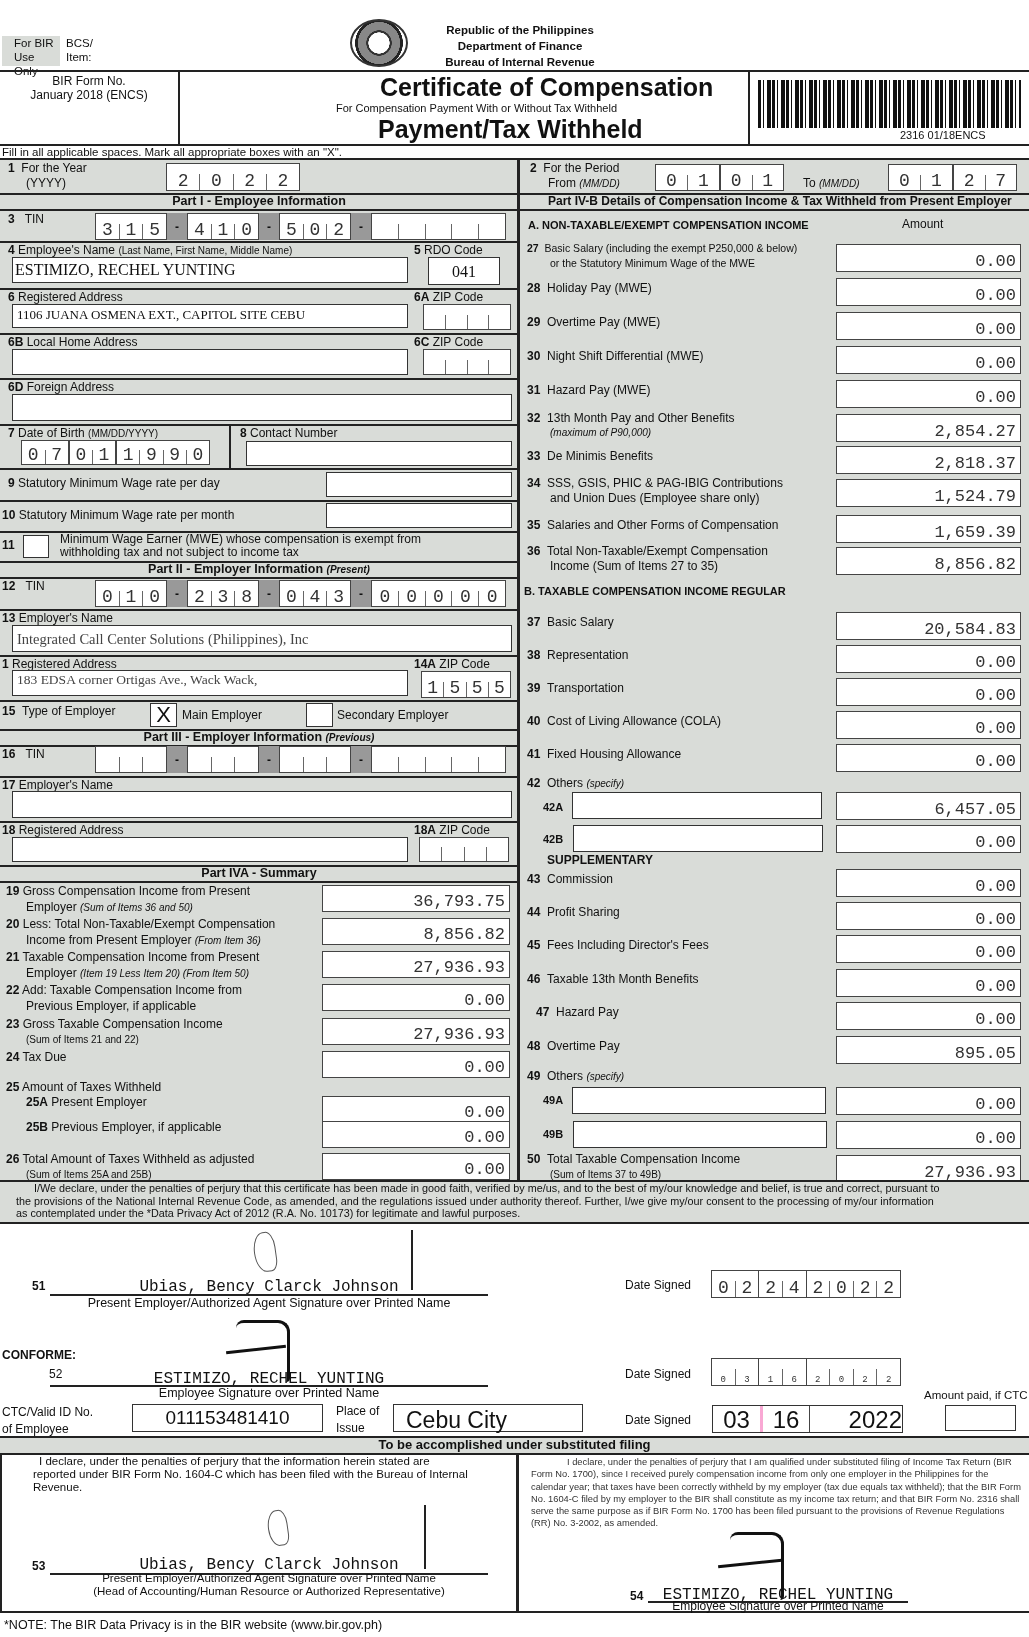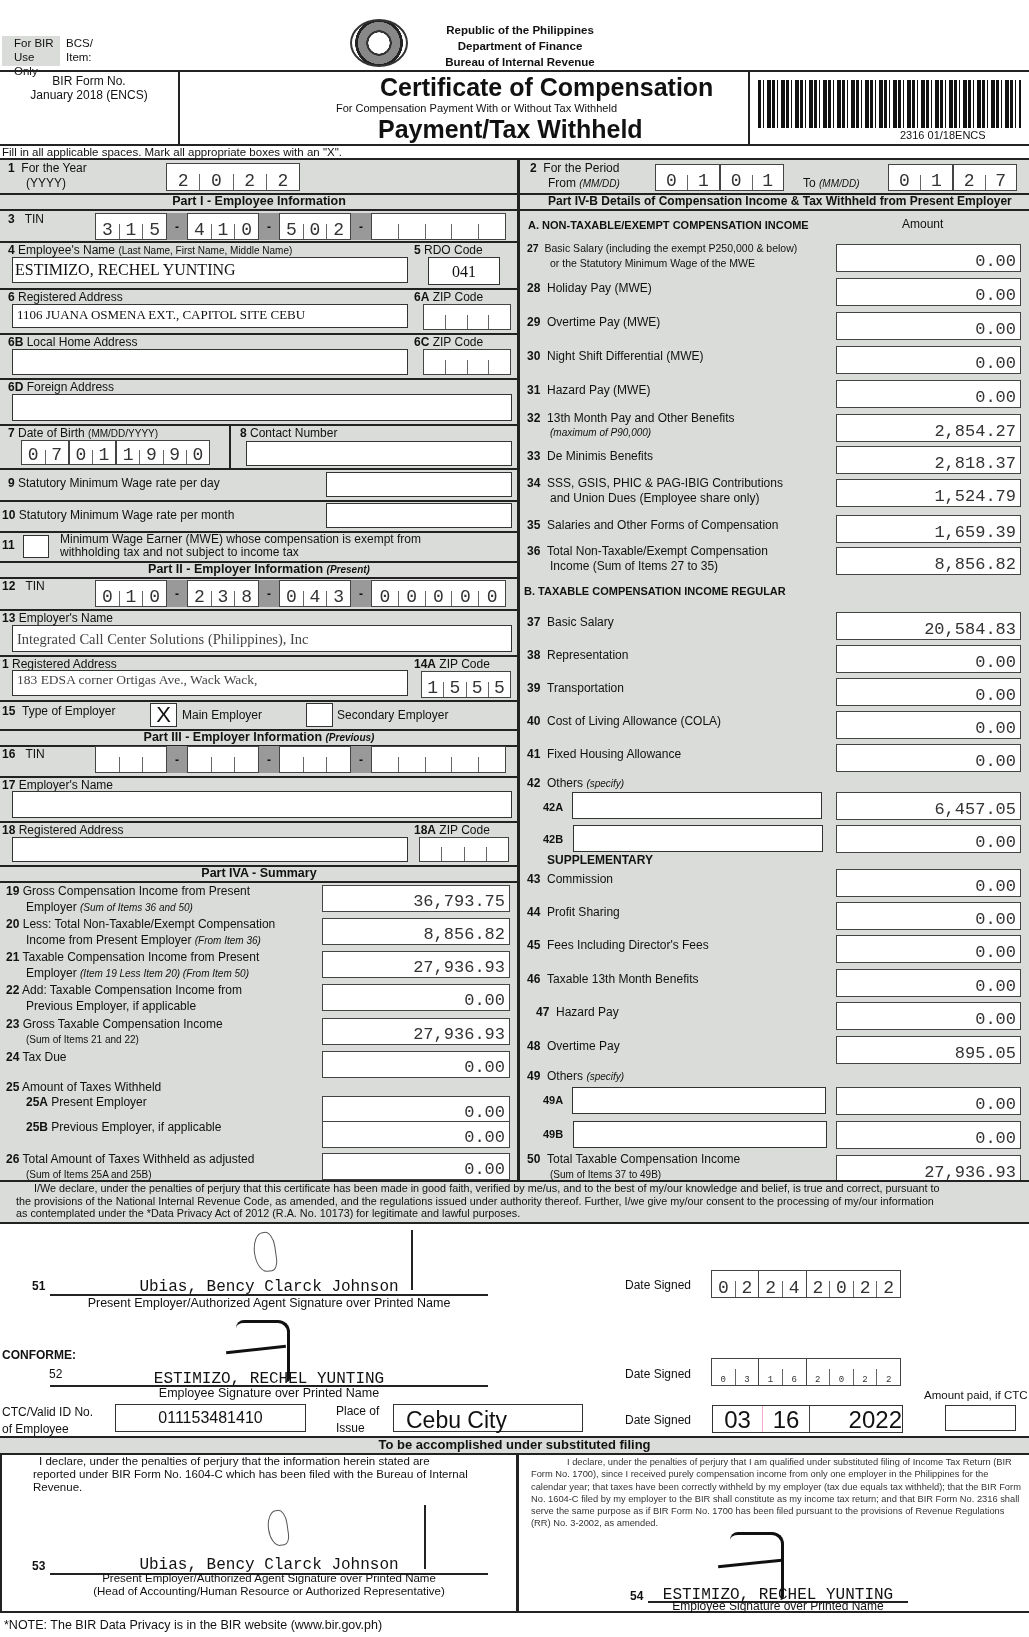--- a/index.html
+++ b/index.html
@@ -581,29 +581,29 @@
     <span style="font-size: 9px;">0</span>
     <span style="font-size: 9px;">2</span>
     <span style="font-size: 9px;">2</span>
   </div>
 <div class="lbl" style="left:924px;top:1389px;font-size:11.5px">Amount paid, if CTC</div>
 
 <div class="lbl" style="left:2px;top:1404px;line-height:17px">
   <div>CTC/Valid ID No.</div>
   <div>of Employee</div>
 </div>
-<div class="box" style="left:115px;top:1404px;width:191px;height:28px;font-size:16px;text-align:center;line-height:26px;border-width:1px"><span>011153481410</span></div>
+<div class="box" style="left:132px;top:1404px;width:191px;height:28px;font-size:19px;text-align:center;line-height:26px;border-width:1px"><span>011153481410</span></div>
 <div class="lbl" style="left:336px;top:1403px;line-height:17px">
   <div>Place of</div>
   <div>Issue</div>
 </div>
 <div class="box" style="left:393px;top:1404px;width:190px;height:28px;font-size:23px;line-height:30px;padding-left:12px;border-width:1px"><span>Cebu City</span></div>
 <div class="lbl" style="left:625px;top:1414px">Date Signed</div>
 <div class="box" style="left:712px;top:1405px;width:191px;height:28px;display:flex;font-size:24px;align-items:center">
-  <span style="width:50px;text-align:center;border-right:1px solid #f9a8d4;height:100%">03</span>
+  <span style="width:50px;text-align:center;border-right:3px solid #f9a8d4;height:100%">03</span>
   <span style="width:47px;text-align:center;border-right:1px solid #444;height:100%">16</span>
   <span style="flex:1;text-align:right;height:100%">2022</span>
 </div>
 <div class="box" style="left:945px;top:1405px;width:71px;height:26px"></div>
 
 <div class="hline" style="left:0;top:1436px;width:1029px"></div>
 <div class="abs g" style="left:0;top:1438px;width:1029px;height:15px"></div>
 <div class="hdr" style="left:0;top:1437px;width:1029px;font-size:13px"><span>To be accomplished under substituted filing</span></div>
 <div class="hline" style="left:0;top:1453px;width:1029px"></div>
 <div class="vline" style="left:0;top:1453px;height:160px"></div>

